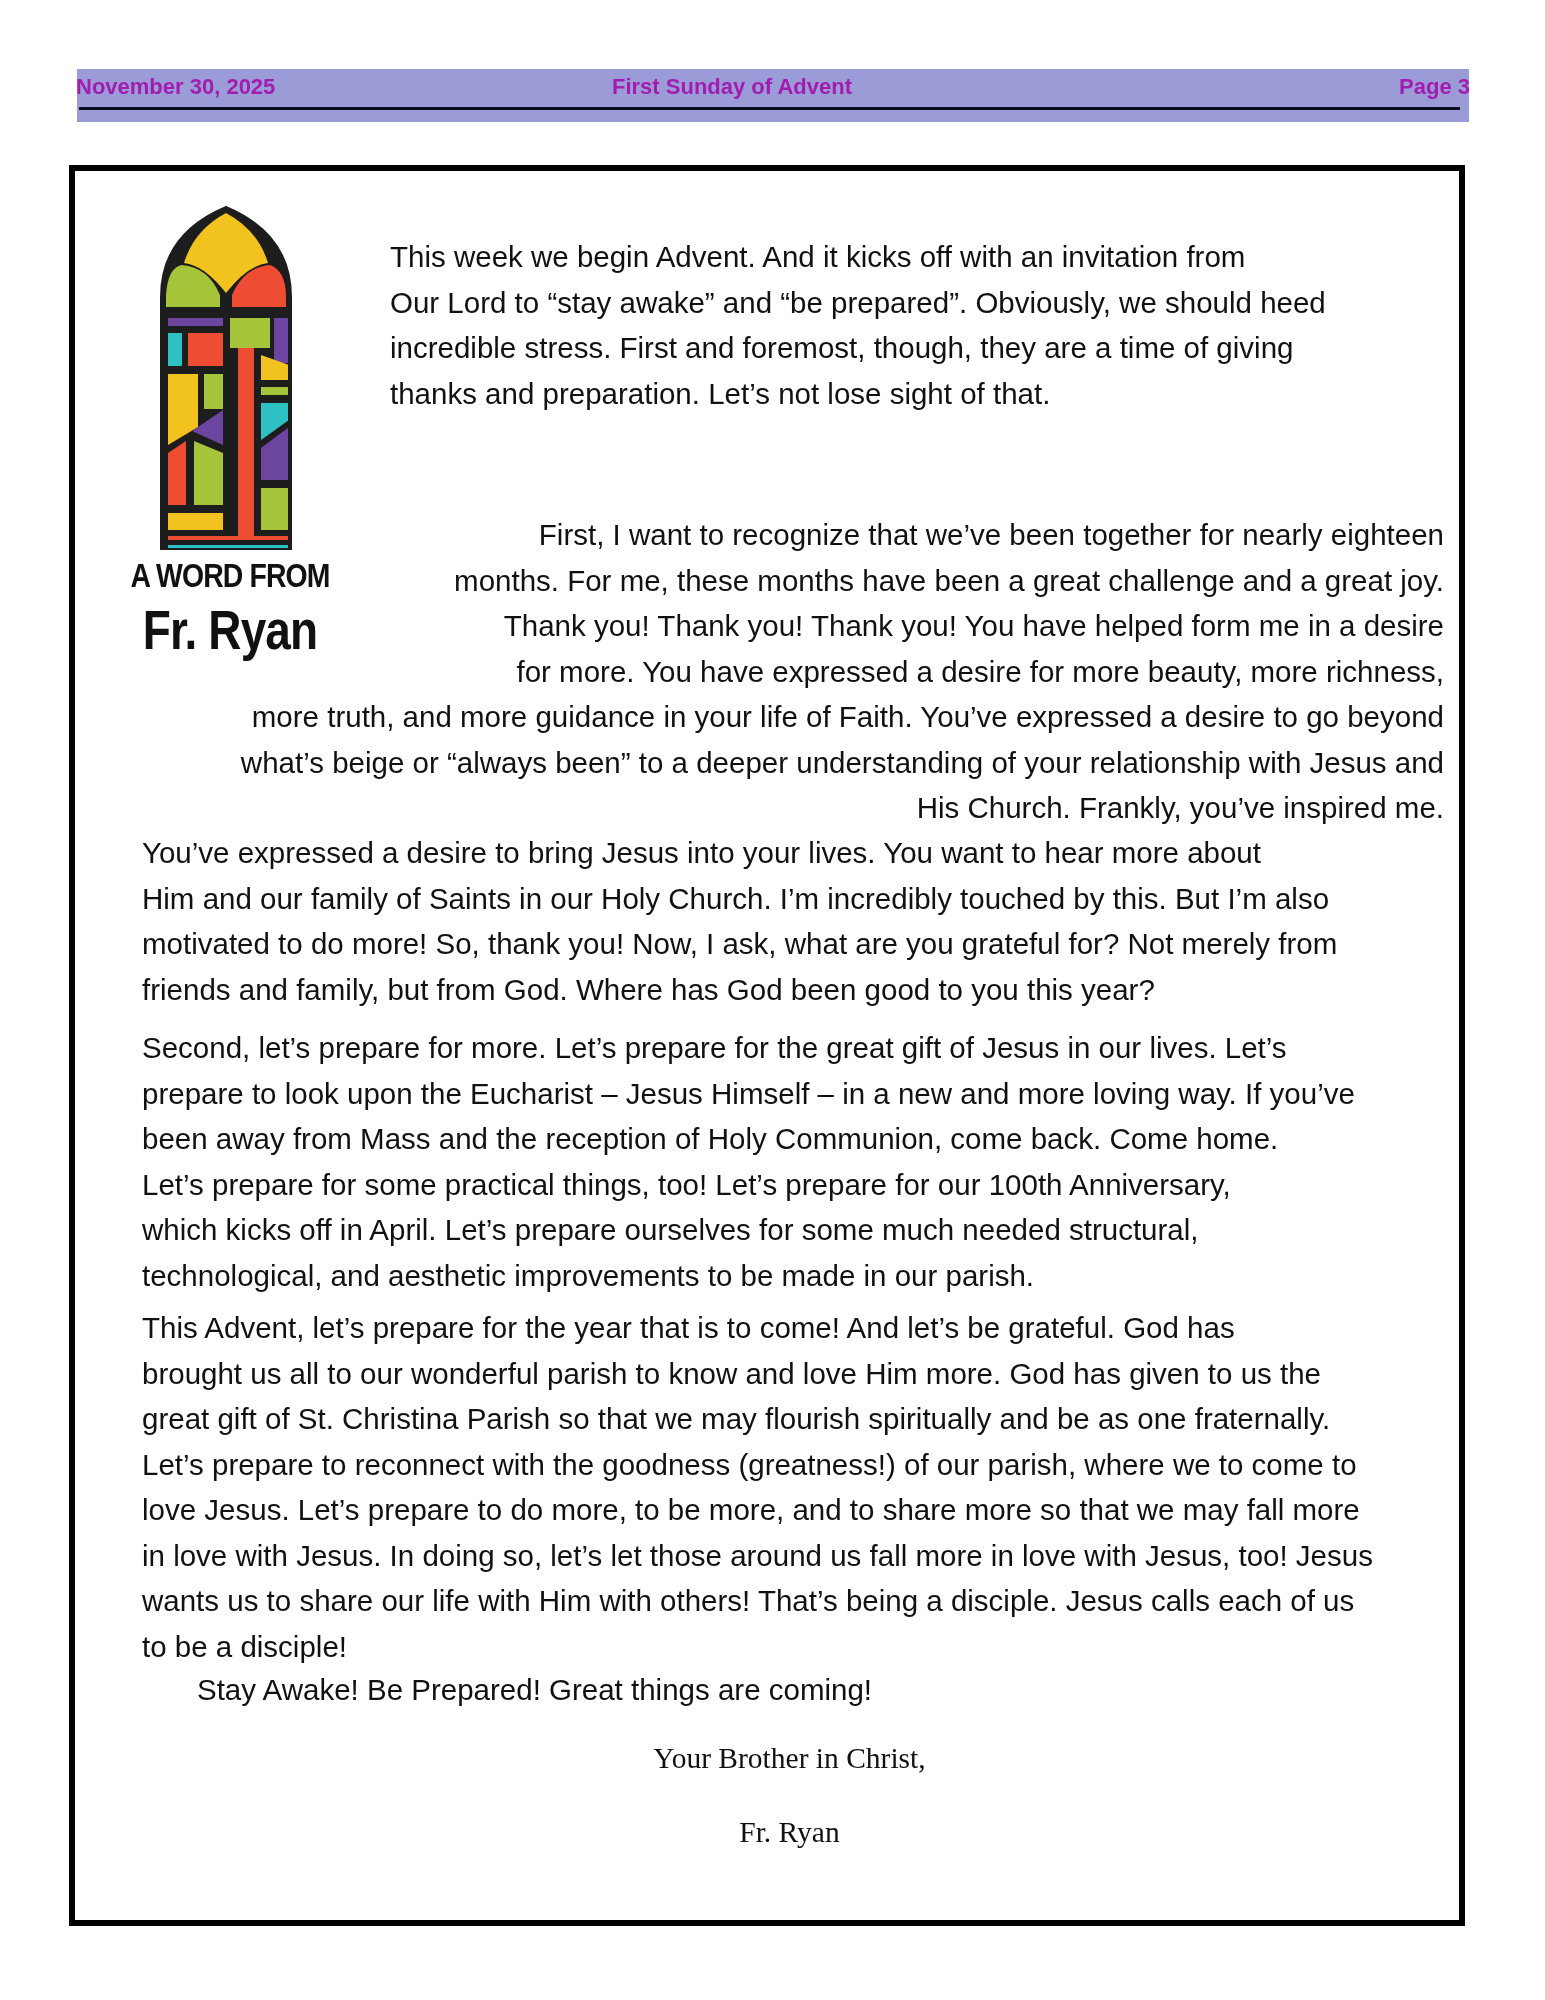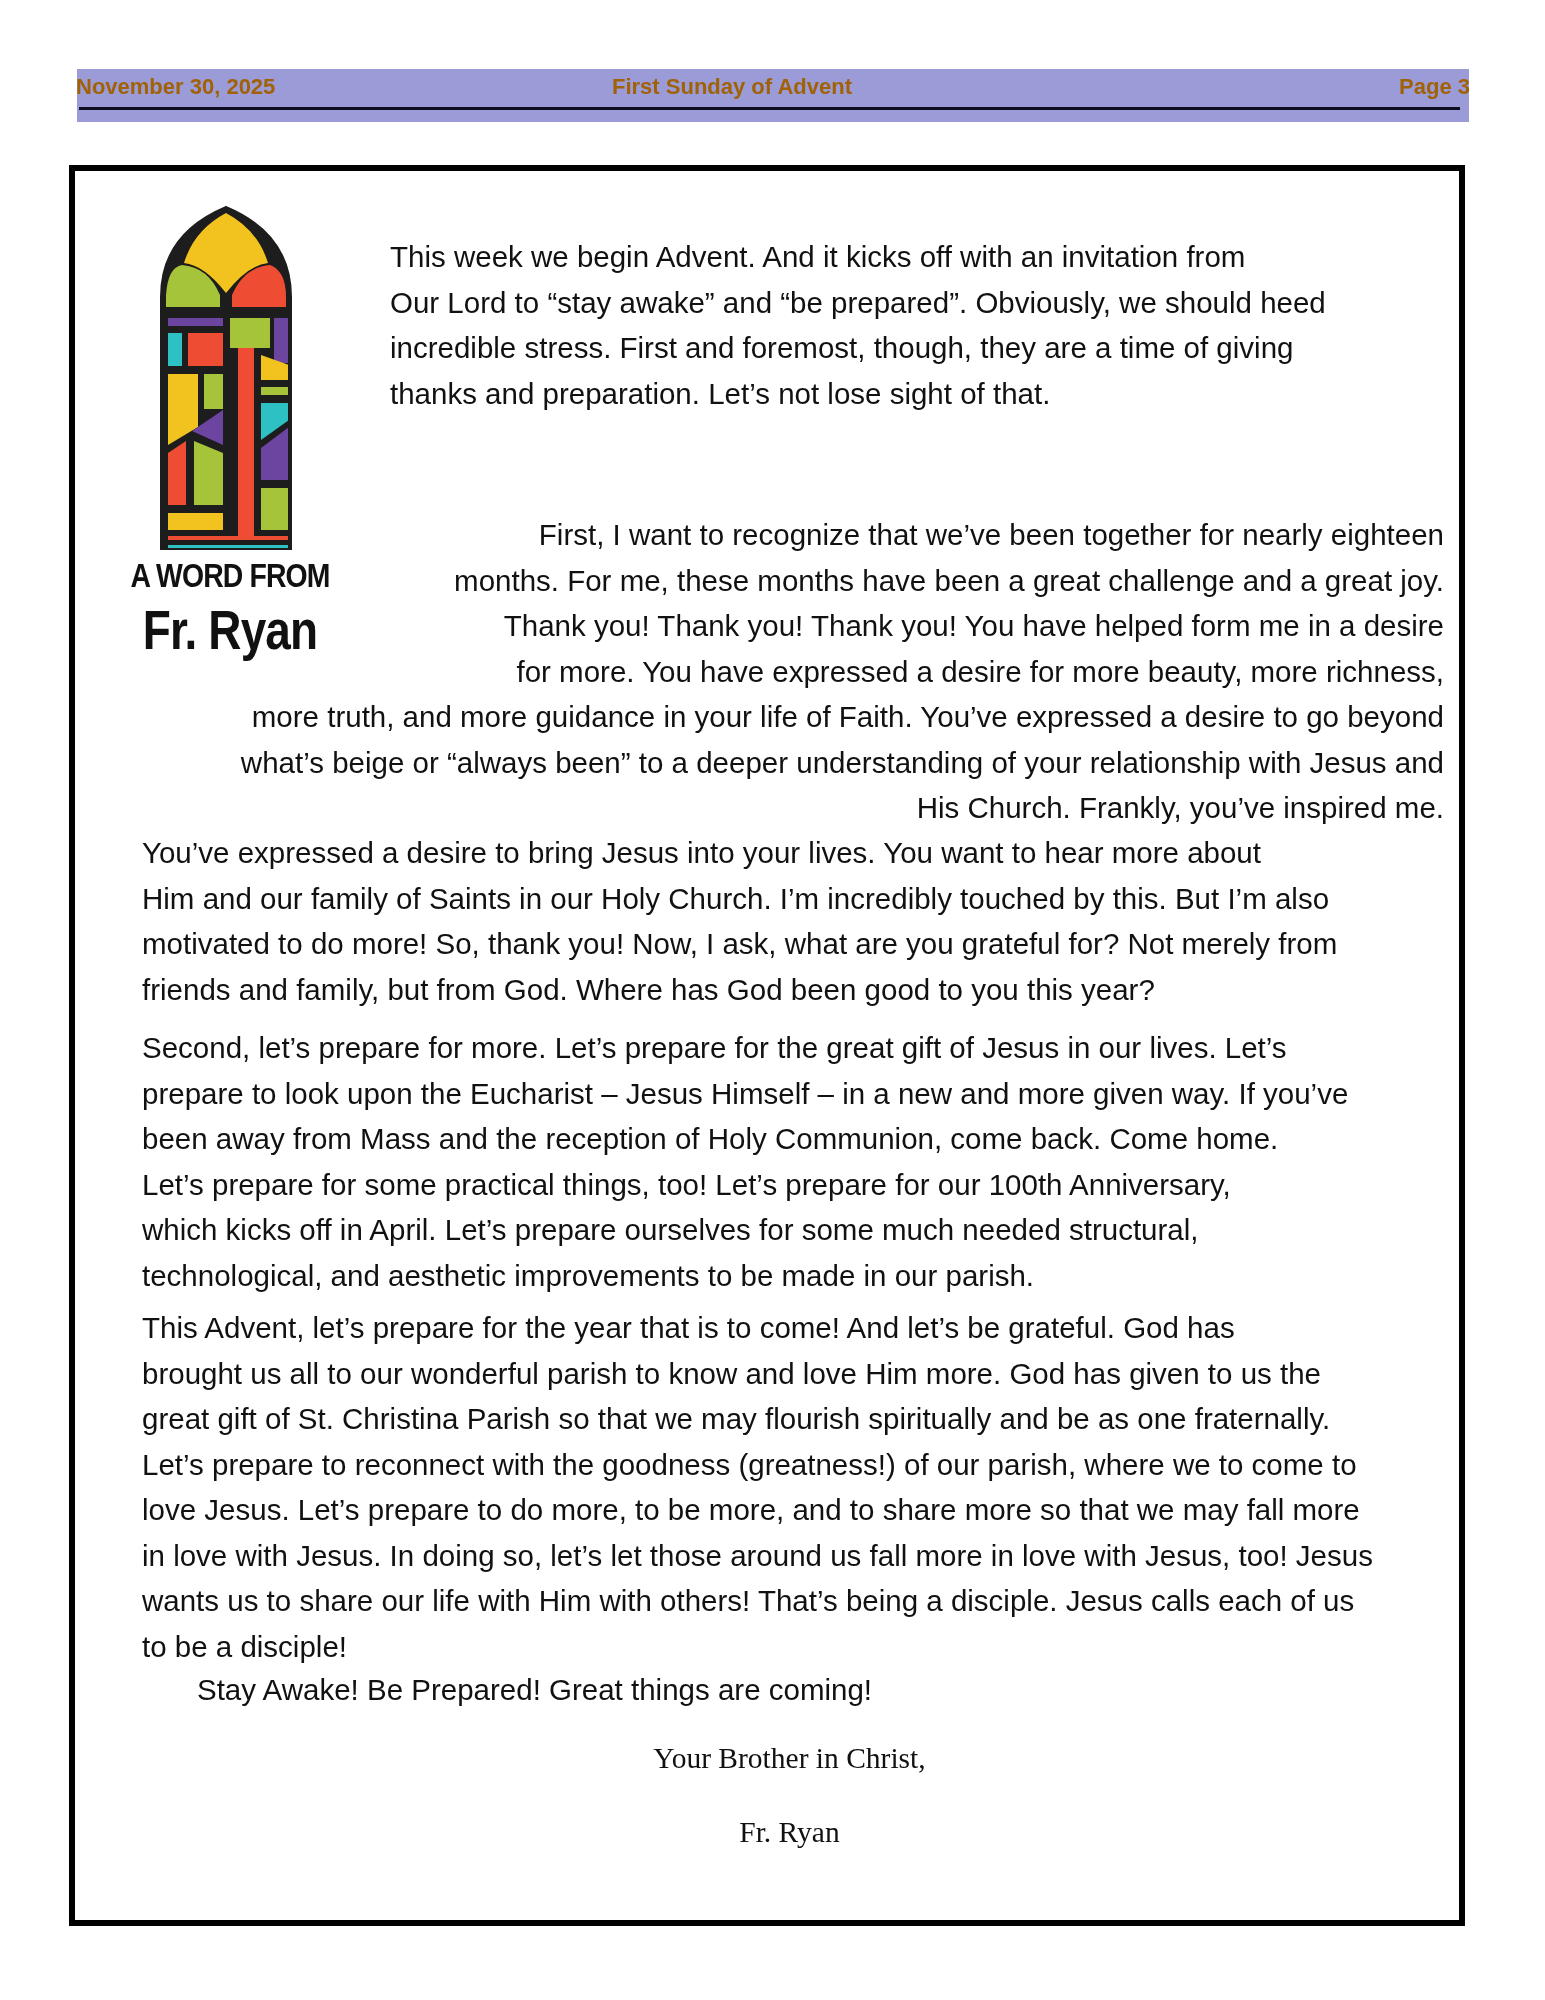--- a/index.html
+++ b/index.html
@@ -5,21 +5,21 @@
   html, body { margin: 0; padding: 0; background: #ffffff; }
   body { width: 1545px; height: 2000px; position: relative; overflow: hidden; }
 
   .header-bar {
     position: absolute; left: 77px; top: 69px; width: 1392px; height: 53px;
     background: #9b9bd7;
   }
   .header-text {
     position: absolute; top: 74px;
     font-family: "Liberation Sans", sans-serif; font-weight: bold; font-size: 22px;
-    color: #a16207; line-height: 26px;
+    color: #a21caf; line-height: 26px;
   }
   .h-date { left: 76px; }
   .h-title { left: 612px; }
   .h-page { right: 75px; }
   .header-rule {
     position: absolute; left: 79px; top: 107px; width: 1381px; height: 3px;
     background: #0d0d20;
   }
 
   .frame {
@@ -129,21 +129,21 @@
     <span class="line">His Church. Frankly, you’ve inspired me.</span>
   </p>
 <p class="body-text p3">
     <span class="line">You’ve expressed a desire to bring Jesus into your lives. You want to hear more about</span>
     <span class="line">Him and our family of Saints in our Holy Church. I’m incredibly touched by this. But I’m also</span>
     <span class="line">motivated to do more! So, thank you! Now, I ask, what are you grateful for? Not merely from</span>
     <span class="line">friends and family, but from God. Where has God been good to you this year?</span>
   </p>
 <p class="body-text p4">
     <span class="line">Second, let’s prepare for more. Let’s prepare for the great gift of Jesus in our lives. Let’s</span>
-    <span class="line">prepare to look upon the Eucharist – Jesus Himself – in a new and more given way. If you’ve</span>
+    <span class="line">prepare to look upon the Eucharist – Jesus Himself – in a new and more loving way. If you’ve</span>
     <span class="line">been away from Mass and the reception of Holy Communion, come back. Come home.</span>
     <span class="line">Let’s prepare for some practical things, too! Let’s prepare for our 100th Anniversary,</span>
     <span class="line">which kicks off in April. Let’s prepare ourselves for some much needed structural,</span>
     <span class="line">technological, and aesthetic improvements to be made in our parish.</span>
   </p>
 <p class="body-text p5">
     <span class="line">This Advent, let’s prepare for the year that is to come! And let’s be grateful. God has</span>
     <span class="line">brought us all to our wonderful parish to know and love Him more. God has given to us the</span>
     <span class="line">great gift of St. Christina Parish so that we may flourish spiritually and be as one fraternally.</span>
     <span class="line">Let’s prepare to reconnect with the goodness (greatness!) of our parish, where we to come to</span>

